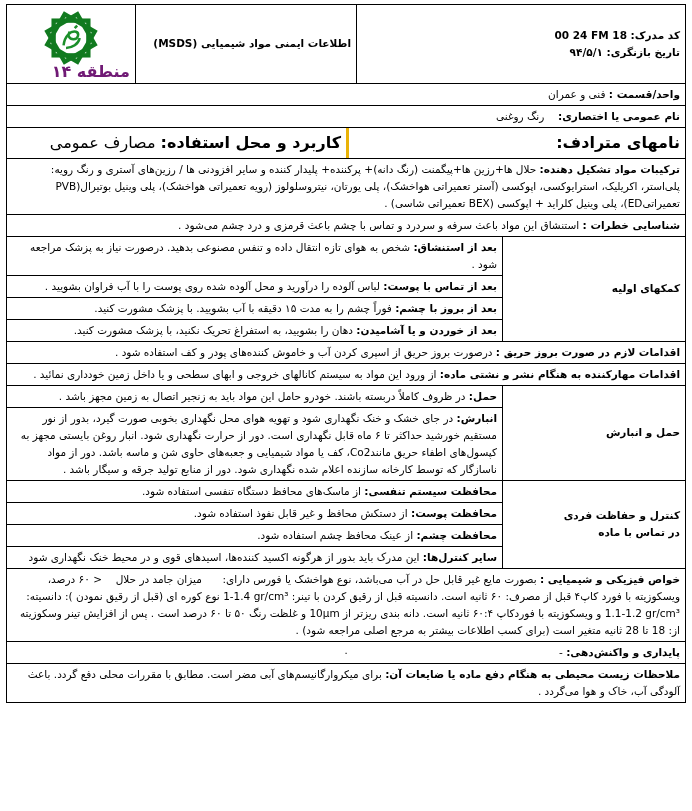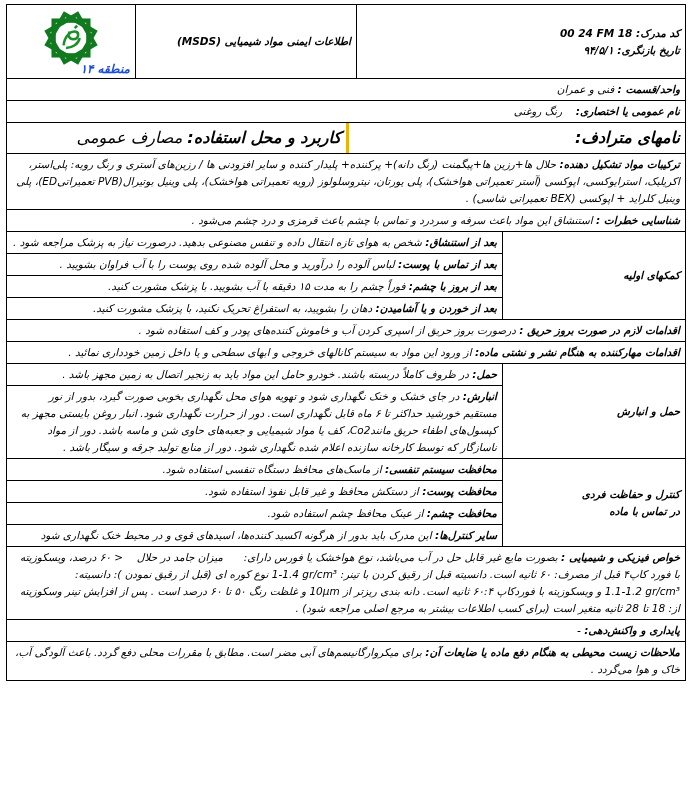--- a/index.html
+++ b/index.html
@@ -14,21 +14,20 @@
     font-family: "DejaVu Sans", "Liberation Sans", sans-serif;
     color: #000000;
     direction: rtl;
   }
   #sheet {
     position: relative;
     width: 692px;
     height: 664px;
     box-sizing: border-box;
     padding: 4px 6px 0 22px;
-    font-style: italic;
   }
   table.msds {
     width: 679px;
     border-collapse: collapse;
     table-layout: fixed;
     margin: 0 auto;
   }
   table.msds td {
     border: 1px solid #000000;
     padding: 2px 5px;
@@ -57,23 +56,23 @@
   .logo-wrap {
     display: block;
     width: 100%;
     text-align: center;
     line-height: 0;
   }
   .logo-wrap svg { display: inline-block; }
   .logo-caption {
     display: block;
     margin-top: -6px;
-    font-size: 12px;
+    font-size: 16px;
     font-weight: 700;
-    color: #1d4ed8;
+    color: #701a75;
     letter-spacing: 0.4px;
     line-height: 1.1;
   }
   .lbl {
     font-weight: 700;
   }
   td.rowlabel {
     text-align: center;
     font-weight: 700;
     font-size: 11px;

